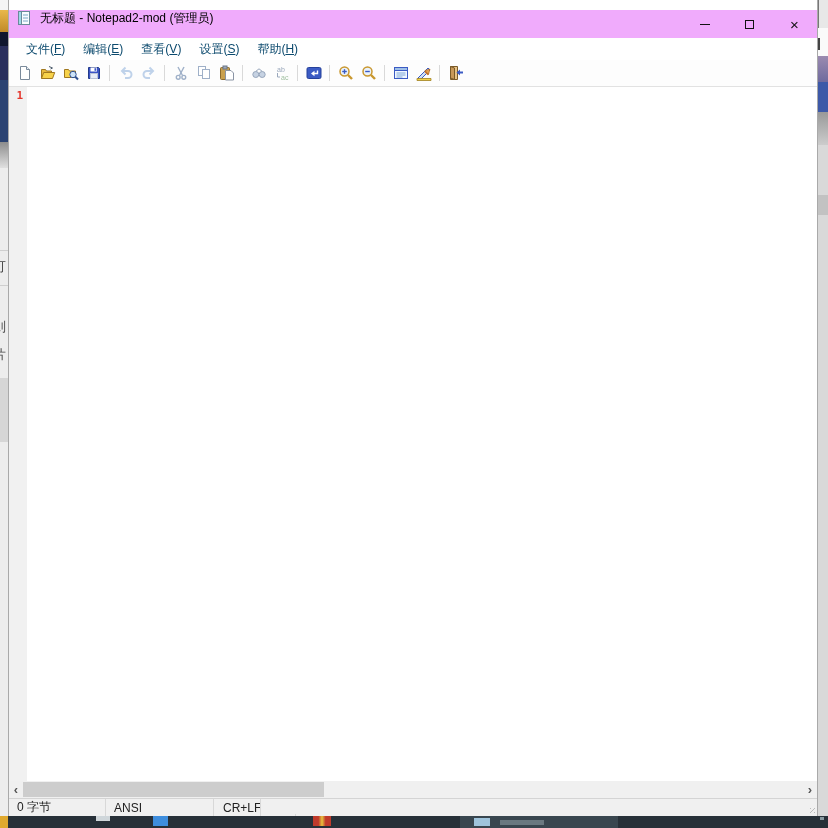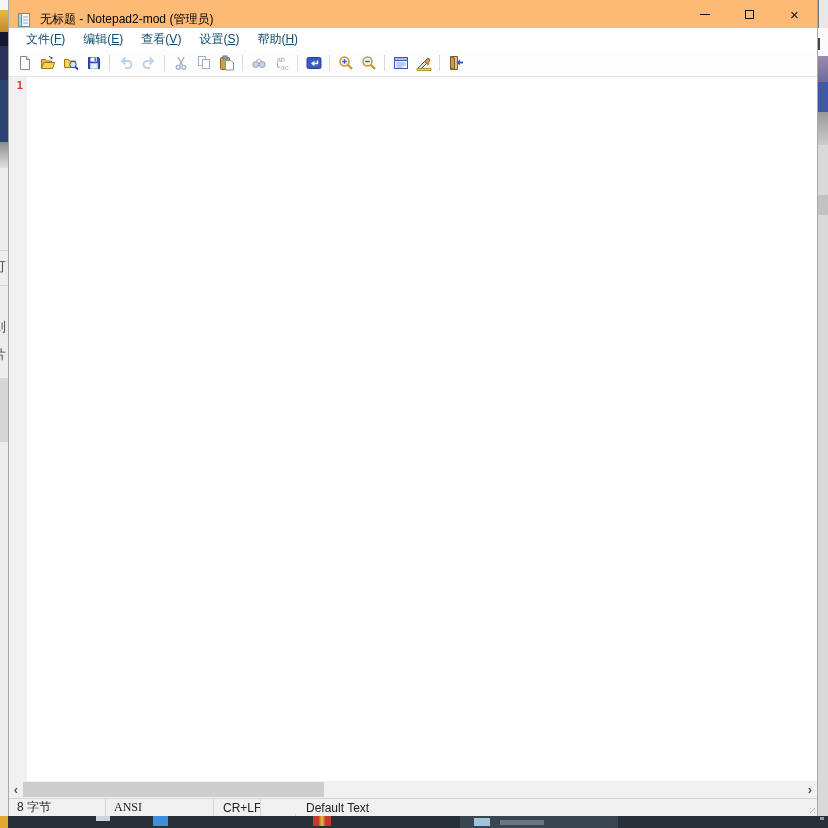--- a/index.html
+++ b/index.html
@@ -12,21 +12,21 @@
   .bg-left .seg { position:absolute; left:0; width:8px; }
   .bg-left .frag { position:absolute; left:-7px; color:#444; font-size:13px; }
   .bg-right { position:absolute; left:818px; top:0; width:10px; height:828px; background:#d9d9d9; overflow:hidden; z-index:1; }
   .bg-right .seg { position:absolute; left:0; width:10px; }
 
   
   .window { position:absolute; left:8px; top:0; width:810px; height:816px; background:#fff;
             border-left:1px solid #a9a9a9; border-right:1px solid #a9a9a9; z-index:2;
             display:flex; flex-direction:column; }
 
-  .titlebar { height:28px; display:flex; align-items:flex-end; background:#fdba74; flex:0 0 28px; }
+  .titlebar { height:28px; display:flex; align-items:flex-start; background:#f0abfc; flex:0 0 28px;margin-top:10px; }
   .titlebar .app-icon { width:16px; height:16px; margin:0 8px 0 7px; }
   .title-text { font-size:12px; color:#000; }
   .win-controls { margin-left:auto; display:flex; height:28px; }
   .win-btn { width:45px; height:28px; display:flex; align-items:center; justify-content:center; }
   .glyph-min { width:10px; height:1px; background:#111; display:block; }
   .glyph-max { width:9px; height:9px; border:1px solid #111; display:block; }
   .glyph-close { font-size:15px; color:#111; line-height:1; }
 
   .menubar { height:22px; display:flex; align-items:center; background:#fff; padding-left:8px; flex:0 0 22px; }
   .menu-item { padding:3px 9px; color:#0c4a6e; }
@@ -46,21 +46,21 @@
   .hs-arrow { width:14px; display:flex; align-items:center; justify-content:center; color:#555;
               font-size:13px; font-weight:bold; line-height:1; }
   .hs-track { flex:1; position:relative; }
   .hs-thumb { position:absolute; left:0; top:1px; bottom:1px; width:301px; background:#cdcdcd; }
 
   .statusbar { height:18px; flex:0 0 18px; background:#f0f0f0; border-top:1px solid #d4d4d4;
                display:flex; align-items:center; font-size:12px; color:#222; white-space:pre; position:relative; }
   .sb-field { height:100%; display:flex; align-items:center; border-right:1px solid #d8d8d8; overflow:hidden; }
   .sb-1 { width:270px; padding-left:3px; }
   .sb-2 { width:97px; padding-left:8px; }
-  .sb-3 { width:108px; padding-left:8px;font-family:Liberation Serif, serif; }
+  .sb-3 { width:108px; padding-left:8px; }
   .sb-4 { width:47px; padding-left:9px; }
   .sb-5 { width:35px; padding-left:7px;margin-top:30px; }
   .sb-6 { flex:1; padding-left:10px; border-right:none; }
   .resize-grip { position:absolute; right:2px; bottom:3px; width:5px; height:5px;
                  background:repeating-linear-gradient(135deg,#bbb 0 1px,transparent 1px 3px); }
 
   
   .taskbar { position:absolute; left:0; top:816px; width:828px; height:12px; background:#273038; z-index:3; overflow:hidden; }
   .tk { position:absolute; top:0; }
 
@@ -280,25 +280,24 @@
         </div>
       <div class="hs-track">
         <div class="hs-thumb"></div>
       </div>
       <div class="hs-arrow">
           <span>›</span>
         </div>
     </div>
 
     <div class="statusbar">
-      <div class="sb-field sb-2">8 字节</div>
+      <div class="sb-field sb-2">0 字节</div>
       <div class="sb-field sb-3">ANSI</div>
       <div class="sb-field sb-4">CR+LF</div>
       <div class="sb-field sb-5">INS</div>
-      <div class="sb-field sb-6">Default Text</div>
       <div class="resize-grip"></div>
     </div>
   </div>
 
   <div class="taskbar">
     <div class="tk" style="left:0;width:8px;height:12px;background:#e0a92e;"></div>
     <div class="tk" style="left:96px;width:14px;height:5px;background:#cfd6da;"></div>
     <div class="tk" style="left:153px;width:15px;height:10px;background:#3e8ede;"></div>
     <div class="tk" style="left:313px;width:18px;height:10px;background:linear-gradient(90deg,#c03a2b 30%,#e8c33d 50%,#c03a2b 70%);"></div>
     <div class="tk" style="left:460px;width:158px;height:12px;background:#39464f;">

